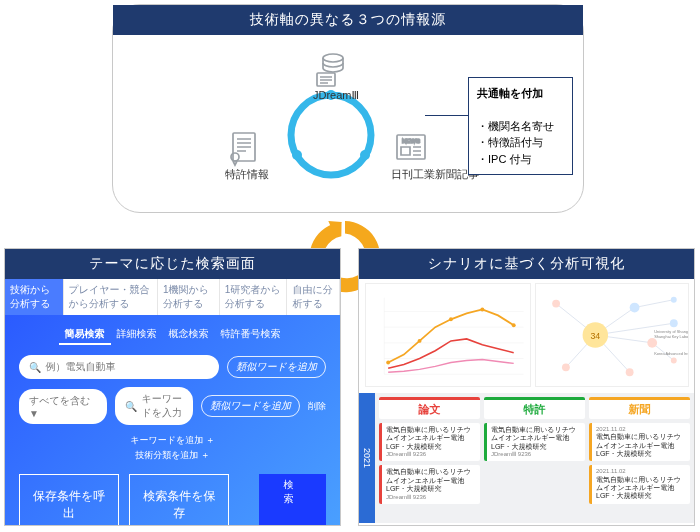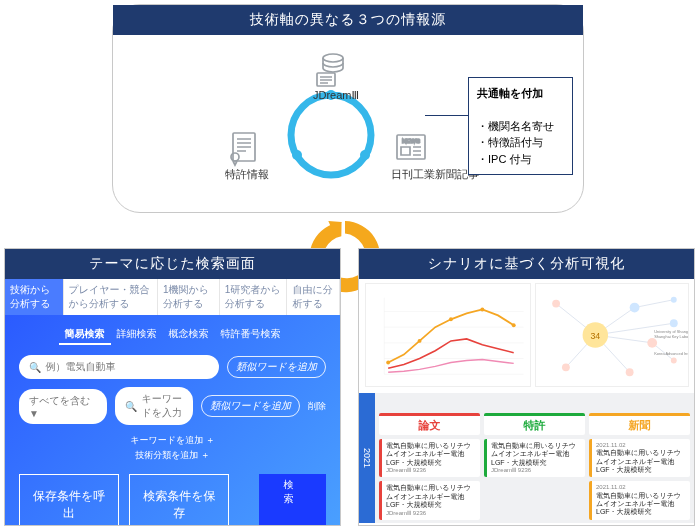--- a/index.html
+++ b/index.html
@@ -43,21 +43,21 @@
   .save-row { display: flex; gap: 10px; justify-content: center; margin-top: 10px; }
   .btn-outline { border: 1px solid #fff; padding: 13px 10px; font-size: 12px; text-align: center; }
   .btn-solid { background: #1a3aff; padding: 4px 24px; font-size: 10px; margin-left: 20px; }
 
   
   .viz-top { position: relative; height: 114px; background: #fff; }
   .mini-chart { position: absolute; left: 6px; top: 4px; width: 166px; height: 104px; border: 0.5px solid #eee; }
   .mini-net   { position: absolute; left: 176px; top: 4px; width: 154px; height: 104px; border: 0.5px solid #eee; }
   .timeline { height: 130px; background: #f0f1f3; display: flex; font-size: 8px; overflow: hidden; }
   .tl-year { background: #2b6bd4; color: #fff; width: 16px; display: flex; align-items: center; justify-content: center; writing-mode: vertical-rl; font-size: 9px; }
-  .tl-cols { flex: 1; display: flex; gap: 4px; padding: 4px; margin-top: 16px; }
+  .tl-cols { flex: 1; display: flex; gap: 4px; padding: 4px; }
   .tl-col { flex: 1; display: flex; flex-direction: column; gap: 4px; }
   .tl-head { text-align: center; font-size: 11px; font-weight: bold; padding: 2px 0; border-top: 3px solid; background: #fff; border-radius: 2px; }
   .h-paper { color: #e7423c; border-color: #e7423c; }
   .h-pat   { color: #1daa3c; border-color: #1daa3c; }
   .h-news  { color: #f5a623; border-color: #f5a623; }
   .tl-card { background: #fff; border-radius: 2px; padding: 3px 4px; color: #555; line-height: 1.2; border-left: 3px solid; }
   .c-pap { border-color: #e7423c; }
   .c-pat { border-color: #1daa3c; }
   .c-nws { border-color: #f5a623; }
   .tl-card .tt { font-size: 7px; color: #222; }

